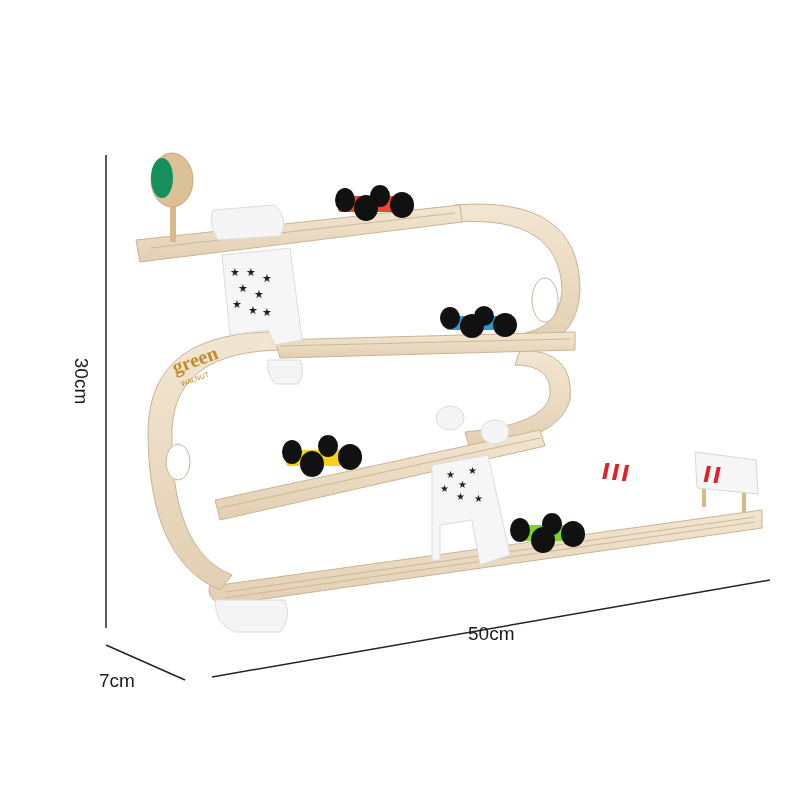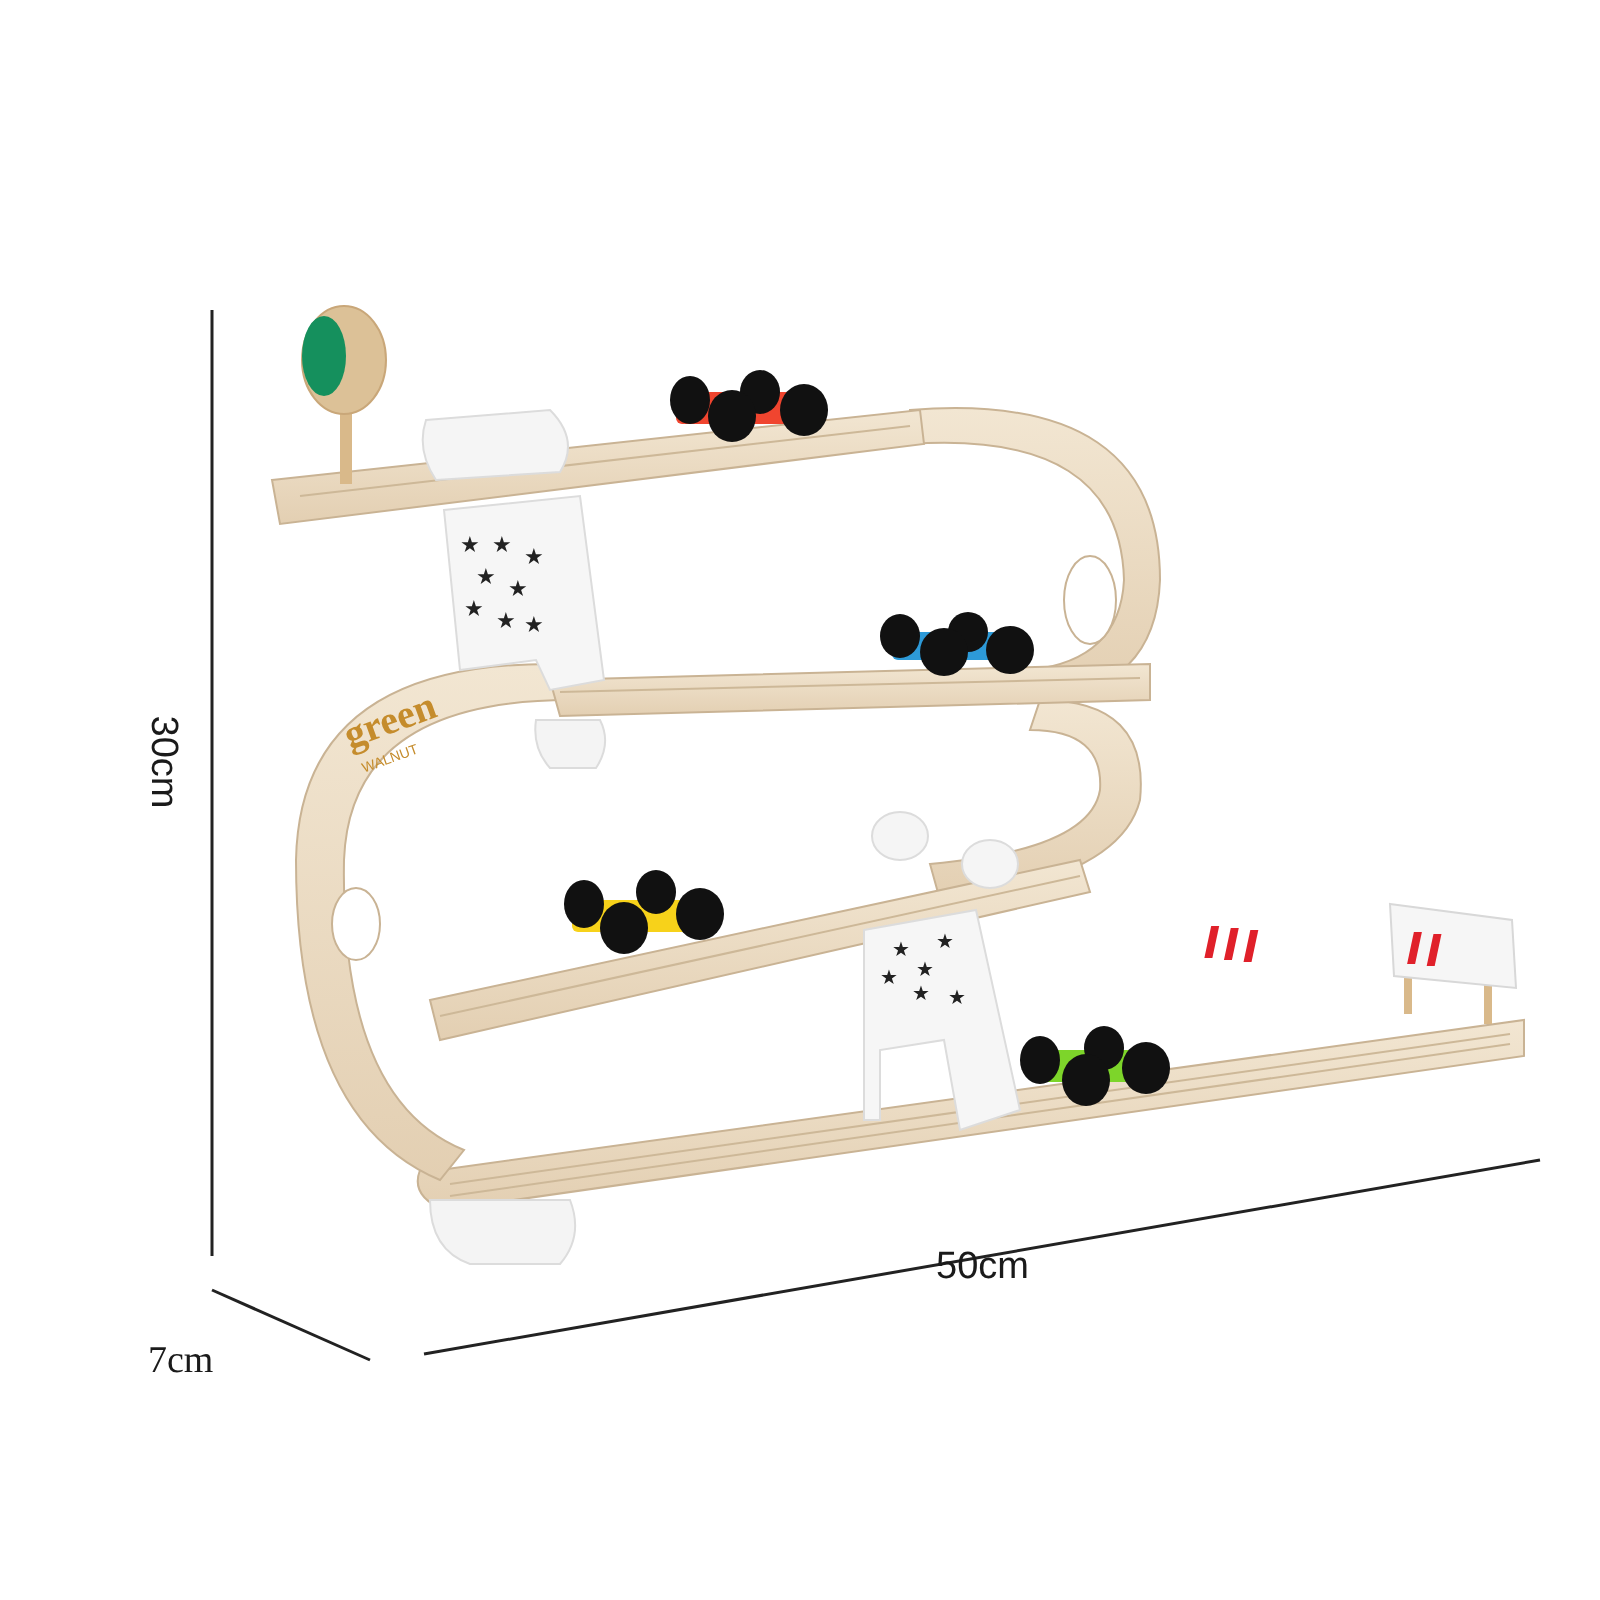--- a/index.html
+++ b/index.html
@@ -137,14 +137,14 @@
       <rect x="515" y="525" width="66" height="16" rx="3" fill="#7dd52a"></rect>
       <ellipse cx="520" cy="530" rx="10" ry="12" fill="#111"></ellipse>
         <ellipse cx="552" cy="524" rx="10" ry="11" fill="#111"></ellipse>
       <ellipse cx="543" cy="540" rx="12" ry="13" fill="#111"></ellipse>
         <ellipse cx="573" cy="534" rx="12" ry="13" fill="#111"></ellipse>
     </g>
   </svg>
 
   <div class="dim-label vertical" style="left:58px; top:370px;">30cm</div>
   <div class="dim-label" style="left:468px; top:623px;">50cm</div>
-  <div class="dim-label" style="left:74px; top:670px;font-family:Liberation Serif, serif;">7cm</div>
+  <div class="dim-label" style="left:99px; top:670px;">7cm</div>
 </div>
 
 </body></html>

